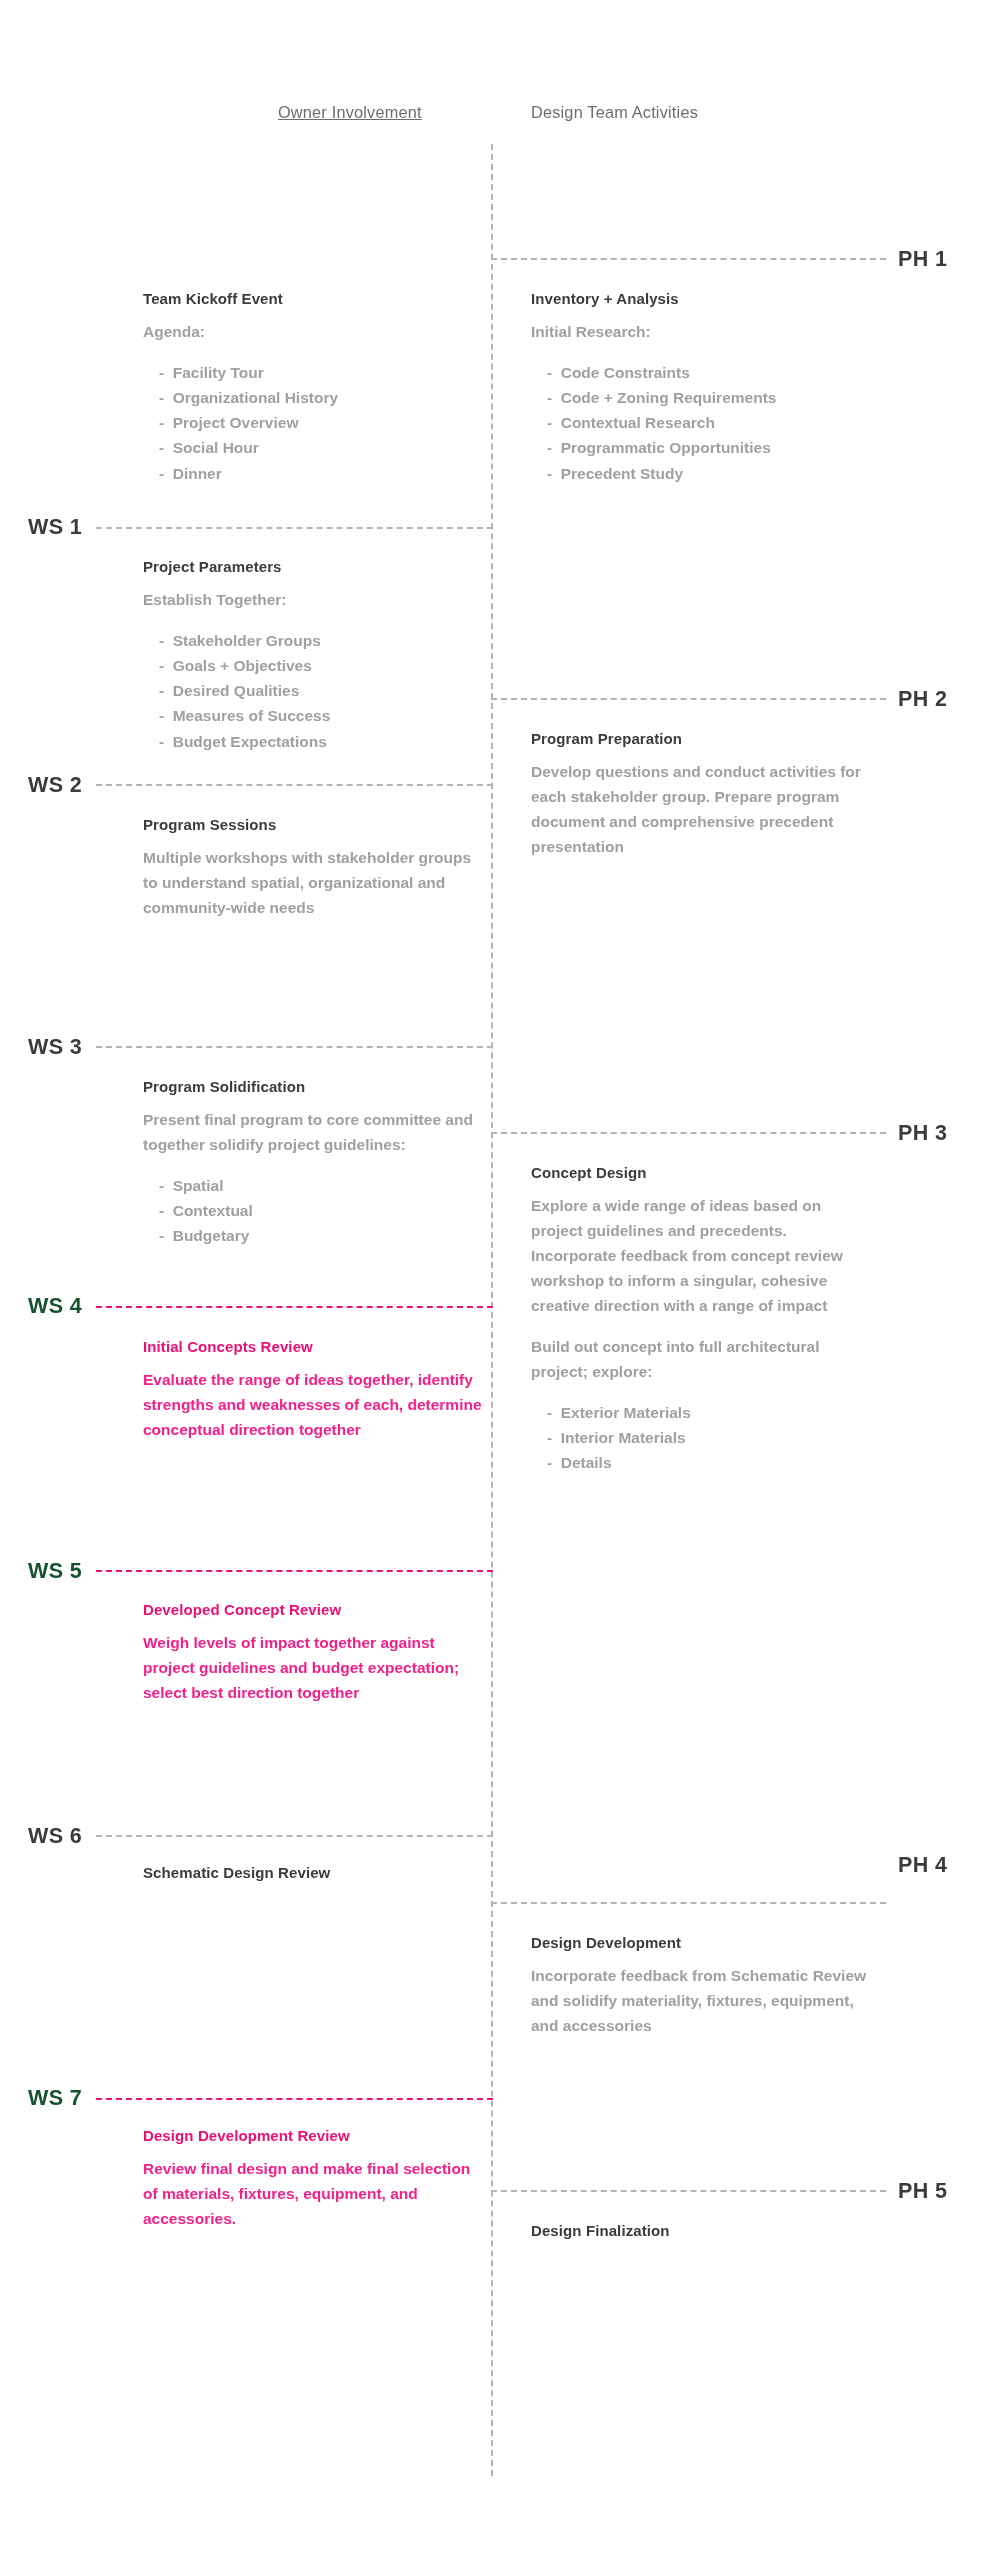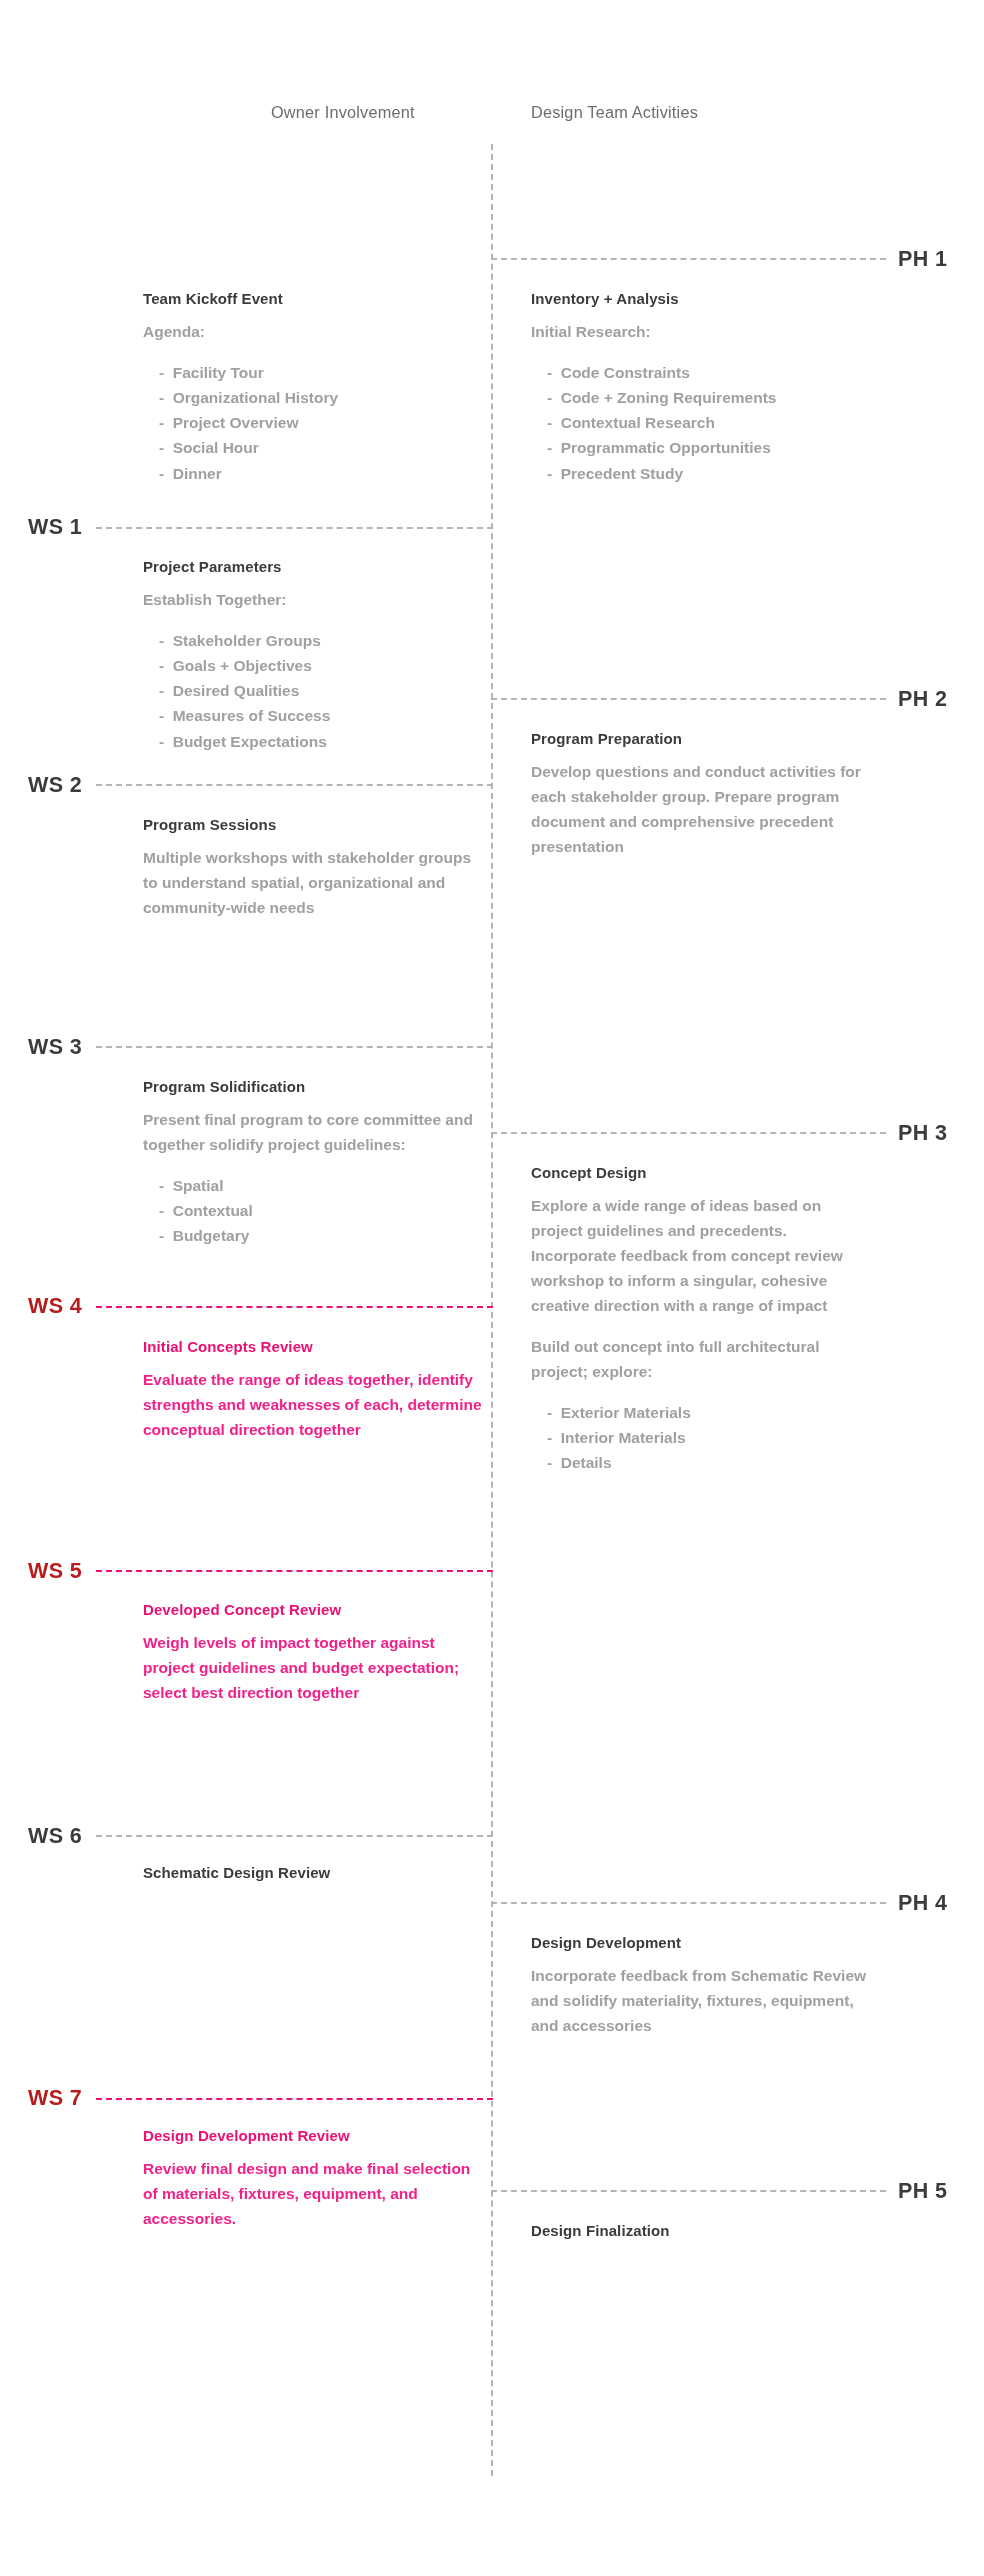--- a/index.html
+++ b/index.html
@@ -22,21 +22,21 @@
 
   
   .col-header {
     position: absolute;
     font-size: 16.3px;
     font-weight: 400;
     letter-spacing: 0.2px;
     color: #6d6d6d;
     white-space: nowrap;
   }
-  #header-owner   { left: 271px; top: 103px; }
+  #header-owner   { left: 278px; top: 103px; text-decoration: underline; }
   #header-design  { left: 531px; top: 103px; }
 
   
   .spine {
     position: absolute;
     left: 491px;
     top: 144px;
     width: 0;
     height: 2332px;
     border-left: 2.6px dashed #b4b4b4;
@@ -62,21 +62,21 @@
   .marker {
     position: absolute;
     font-size: 21.5px;
     font-weight: 700;
     letter-spacing: 0.4px;
     color: #3b3b3b;
     white-space: nowrap;
   }
   .marker.ws { left: 28px; text-align: left; }
   .marker.ph { left: 898px; text-align: left; }
-  .marker.accent { color: #b91c1c; text-align: right; }
+  .marker.accent { color: #14532d; text-align: right; }
 
   
   .block {
     position: absolute;
     width: 344px;
   }
   .block.left  { left: 143px; }
   .block.right { left: 531px; }
 
   .block-title {
@@ -151,21 +151,21 @@
   <div class="marker ws" style="top:773px">WS 2</div>
   <div class="marker ws" style="top:1035px">WS 3</div>
   <div class="marker ws accent" style="top:1294px">WS 4</div>
   <div class="marker ws accent" style="top:1559px">WS 5</div>
   <div class="marker ws" style="top:1824px">WS 6</div>
   <div class="marker ws accent" style="top:2086px">WS 7</div>
 
   <div class="marker ph" style="top:247px">PH 1</div>
   <div class="marker ph" style="top:687px">PH 2</div>
   <div class="marker ph" style="top:1121px">PH 3</div>
-  <div class="marker ph" style="top:1891px">PH 4</div>
+  <div class="marker ph" style="top:1853px">PH 4</div>
   <div class="marker ph" style="top:2179px">PH 5</div>
 
   <div class="block left" style="top:290px">
     <div class="block-title">Team Kickoff Event</div>
     <div class="block-body">
       <div class="lead">Agenda:</div>
       <ul class="block-list">
         <li>Facility Tour</li>
         <li>Organizational History</li>
         <li>Project Overview</li>

